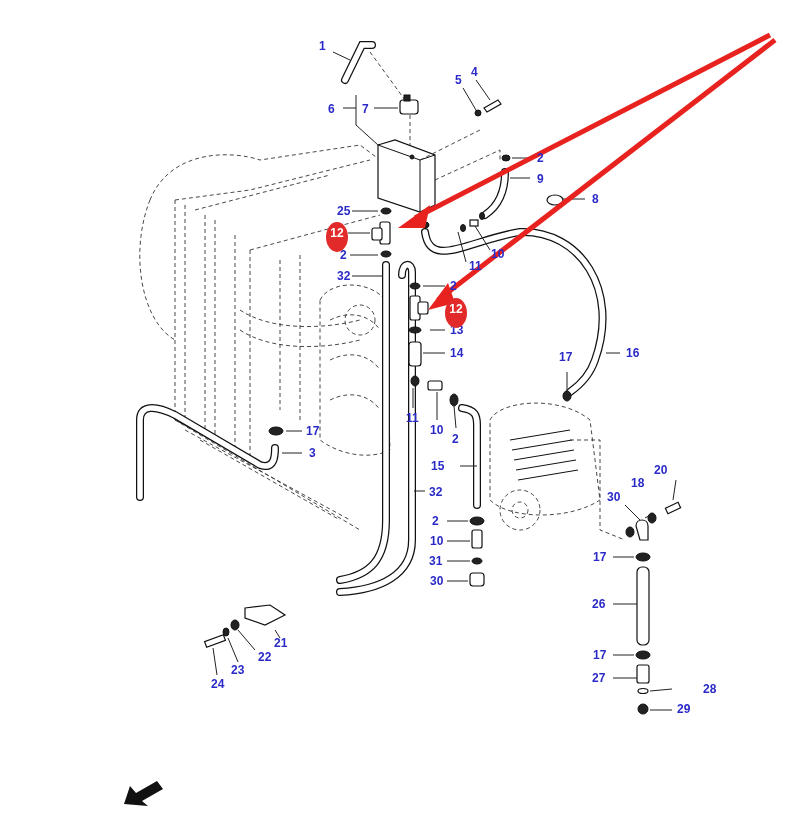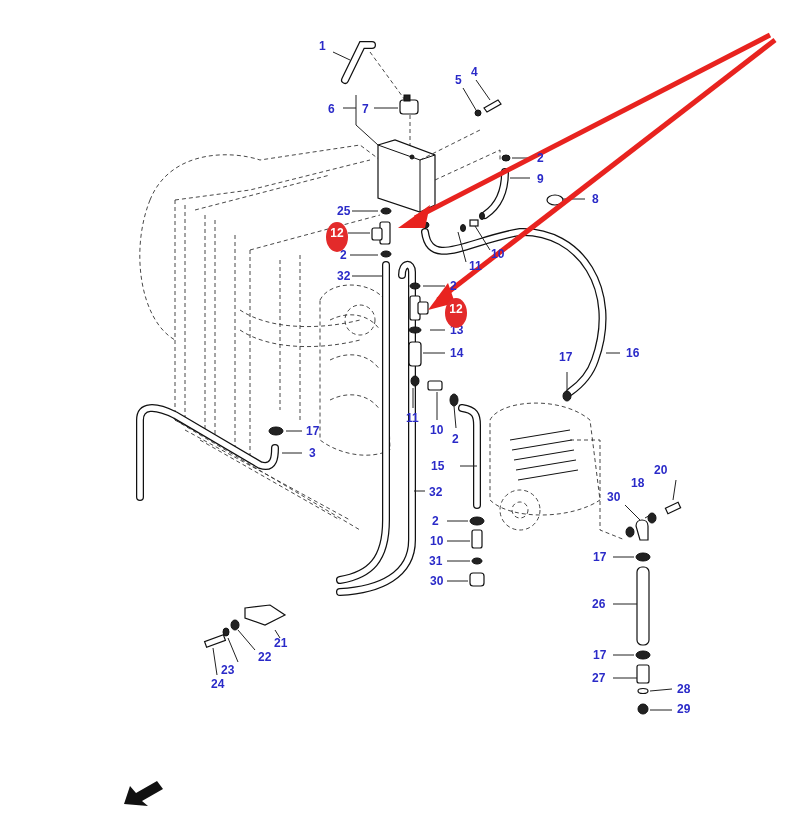--- a/index.html
+++ b/index.html
@@ -234,23 +234,23 @@
 <span class="lbl" style="left:631px;top:477px">18</span>
 <span class="lbl" style="left:607px;top:491px">30</span>
 <span class="lbl" style="left:432px;top:515px">2</span>
 <span class="lbl" style="left:430px;top:535px">10</span>
 <span class="lbl" style="left:429px;top:555px">31</span>
 <span class="lbl" style="left:430px;top:575px">30</span>
 <span class="lbl" style="left:593px;top:551px">17</span>
 <span class="lbl" style="left:592px;top:598px">26</span>
 <span class="lbl" style="left:593px;top:649px">17</span>
 <span class="lbl" style="left:592px;top:672px">27</span>
-<span class="lbl" style="left:677px;top:683px">28</span>
+<span class="lbl" style="left:703px;top:683px">28</span>
 <span class="lbl" style="left:677px;top:703px">29</span>
 <span class="lbl" style="left:274px;top:637px">21</span>
 <span class="lbl" style="left:258px;top:651px">22</span>
-<span class="lbl" style="left:221px;top:664px">23</span>
+<span class="lbl" style="left:231px;top:664px">23</span>
 <span class="lbl" style="left:211px;top:678px">24</span>
 
 
 <span class="callout" style="left:326px;top:222px">12</span>
 <span class="callout" style="left:445px;top:298px">12</span>
 </div>
 
 </body></html>

